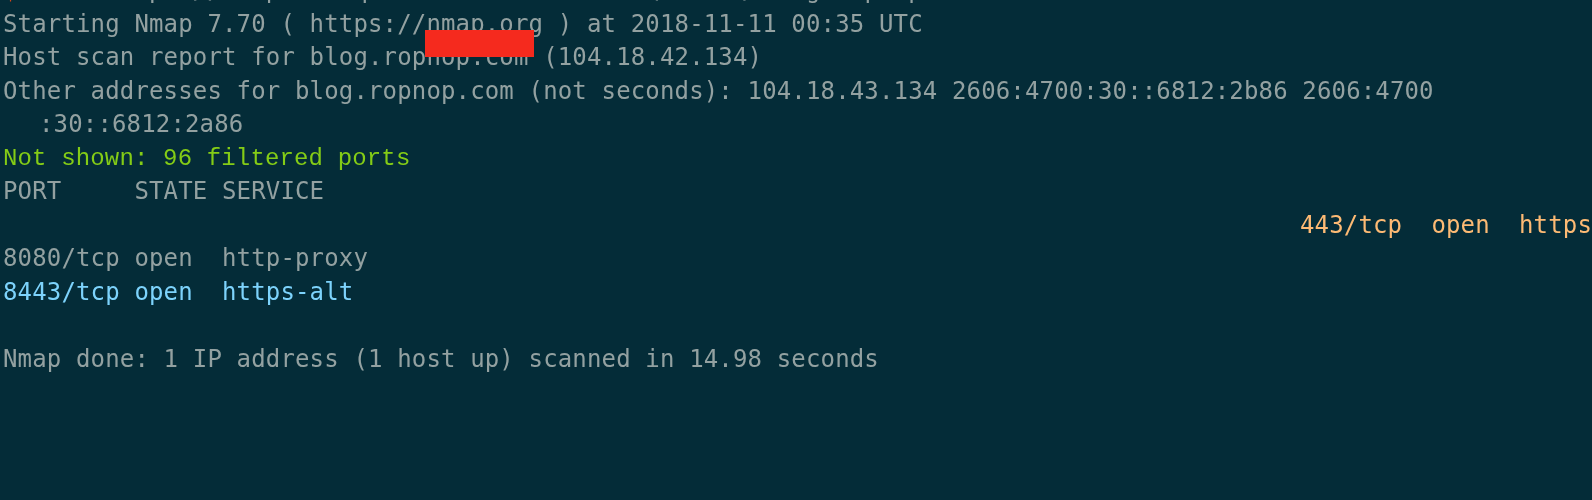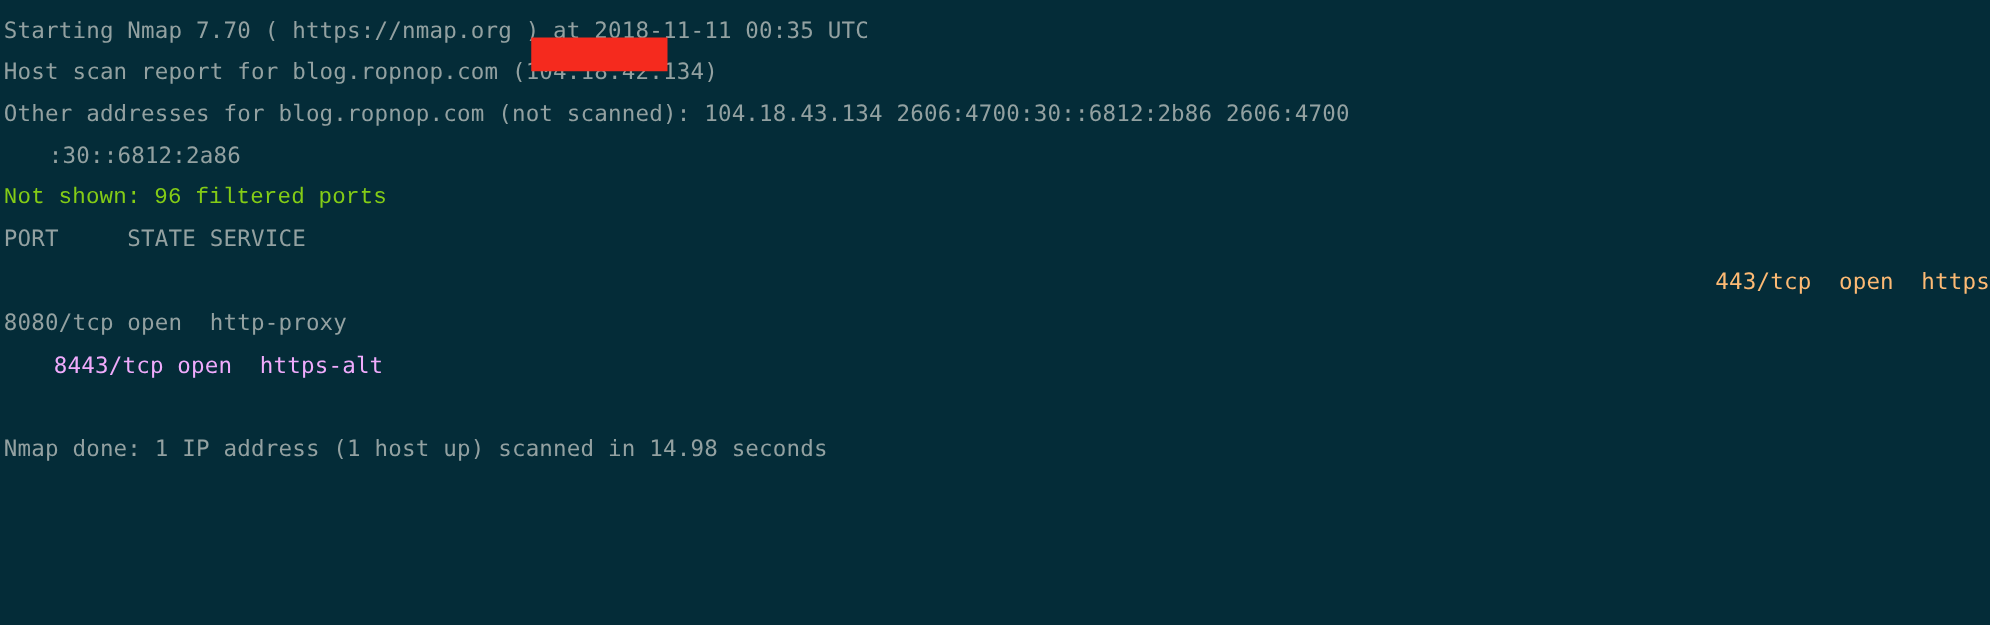--- a/index.html
+++ b/index.html
@@ -27,21 +27,21 @@
     position: absolute;
     top: -26px;
     left: 0;
     width: 1592px;
     padding-left: 3px;
     box-sizing: border-box;
   }
   .line {
     display: block;
     font-family: "DejaVu Sans Mono", "Liberation Mono", monospace;
-    font-size: 18px;
+    font-size: 24px;
     line-height: 33.55px;
     letter-spacing: 0.15px;
     color: #93a1a1;
     white-space: pre;
     height: 33.55px;
   }
   .line.blank {
     color: transparent;
   }
   .seg-prompt {
@@ -68,27 +68,27 @@
 <body style="background: rgb(4, 44, 56);">
 
 <div id="terminal" style="background: rgb(4, 44, 56);">
 
   <div class="term-body">
 
     <div class="line" style="color: rgb(147, 161, 161);"><span class="seg-prompt" style="color: rgb(212, 68, 24);">$</span><span class="seg-plain" style="color: rgb(147, 161, 161);"> </span><span class="seg-cmd" style="color: rgb(155, 169, 27);">curl</span><span class="seg-plain" style="color: rgb(147, 161, 161);"> https://nmapscan-qi</span><span class="seg-plain" style="color: rgb(147, 161, 161);">          </span><span class="seg-plain" style="color: rgb(147, 161, 161);">s.now.sh\?host\=blog.ropnop.com</span></div>
 
     <div class="line" style="color: rgb(147, 161, 161);">Starting Nmap 7.70 ( https://nmap.org ) at 2018-11-11 00:35 UTC</div>
     <div class="line" style="color: rgb(147, 161, 161);">Host scan report for blog.ropnop.com (104.18.42.134)</div>
-    <div class="line" style="color: rgb(147, 161, 161);">Other addresses for blog.ropnop.com (not scanned): 104.18.43.134 2606:4700:30::6812:2b86 2606:4700</div>
+    <div class="line" style="color: rgb(147, 161, 161);">Other addresses for blog.ropnop.com (not seconds): 104.18.43.134 2606:4700:30::6812:2b86 2606:4700</div>
     <div class="line" style="color: rgb(147, 161, 161); margin-left: 36px;">:30::6812:2a86</div>
     <div class="line" style="color: #84cc16; font-family: Liberation Mono, monospace;">Not shown: 96 filtered ports</div>
     <div class="line" style="color: rgb(147, 161, 161);">PORT     STATE SERVICE</div>
     <div class="line" style="color: #fdba74; text-align: right;">443/tcp  open  https</div>
     <div class="line" style="color: rgb(147, 161, 161);">8080/tcp open  http-proxy</div>
-    <div class="line" style="color: #f0abfc; margin-left: 40px;">8443/tcp open  https-alt</div>
+    <div class="line" style="color: #7dd3fc;">8443/tcp open  https-alt</div>
     <div class="line blank" style="color: transparent;"></div>
     <div class="line" style="color: rgb(147, 161, 161);">Nmap done: 1 IP address (1 host up) scanned in 14.98 seconds</div>
 
   </div>
 
   <div class="redaction" style="background: rgb(245, 42, 30);"></div>
 
 </div>
 
 </body></html>

